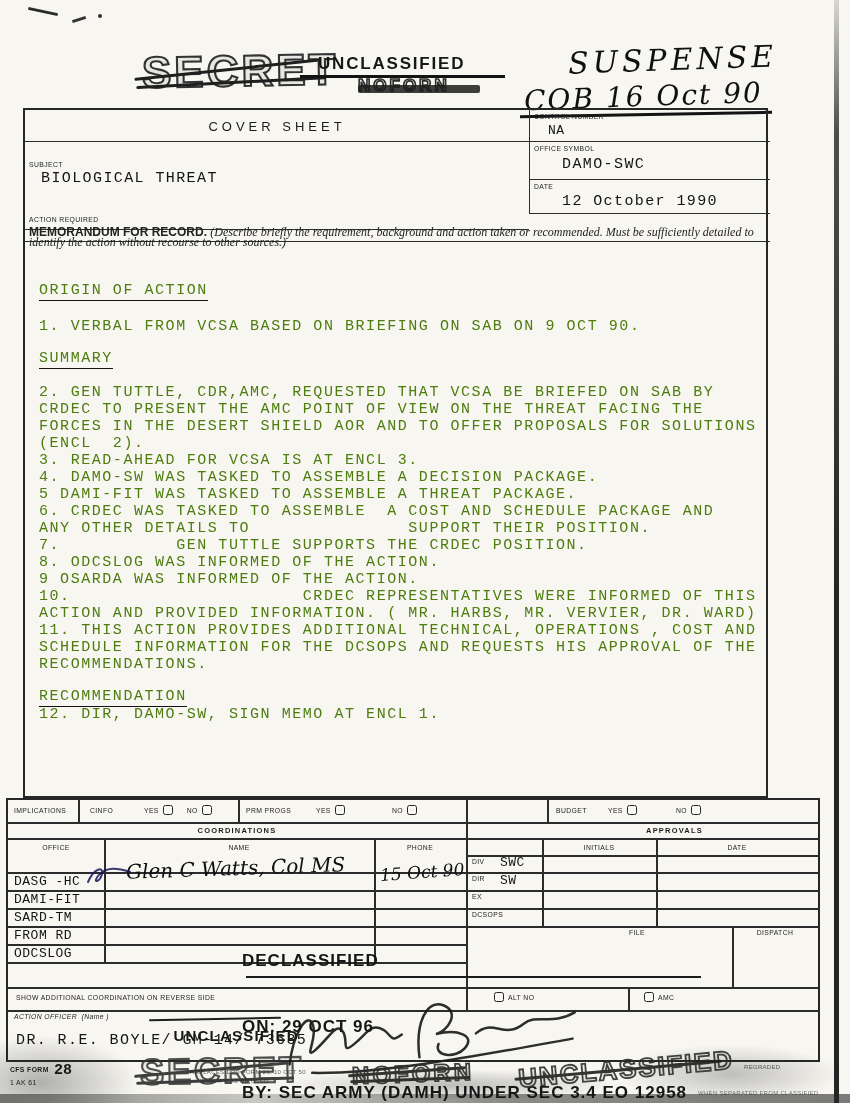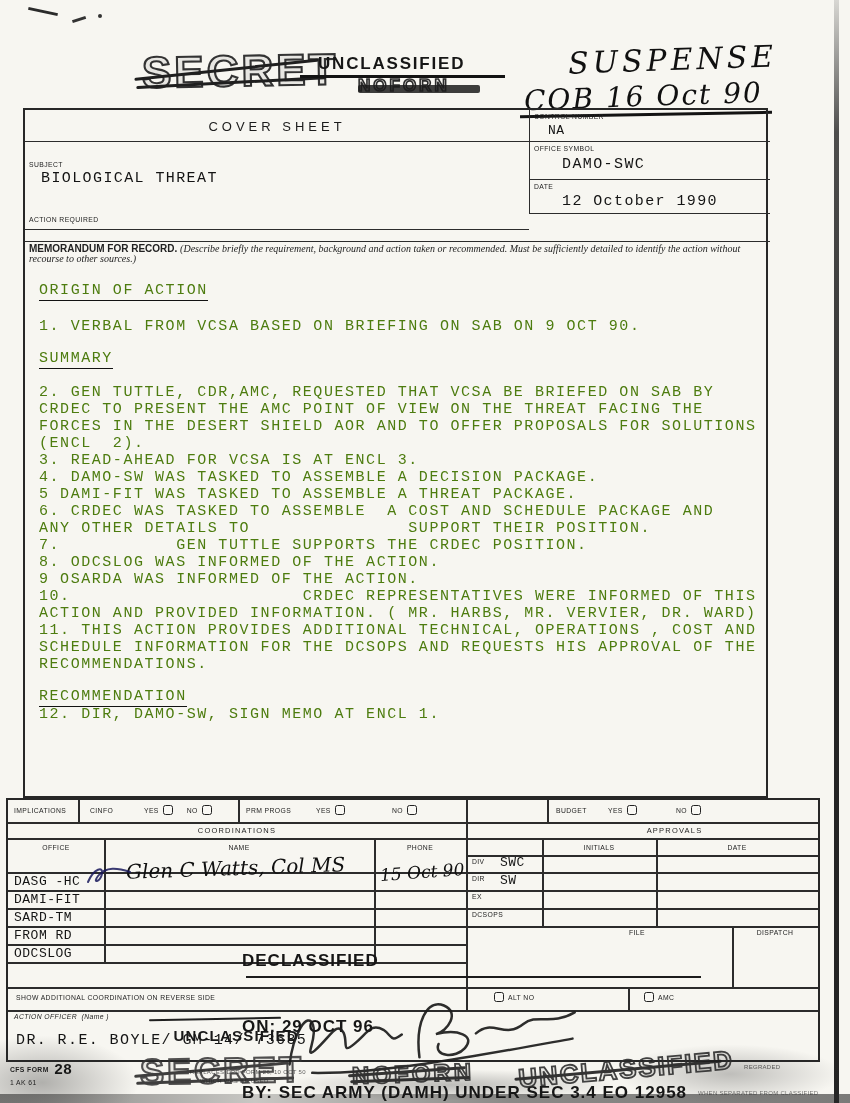--- a/index.html
+++ b/index.html
@@ -16,25 +16,25 @@
   .outline{font-family:"Liberation Sans",sans-serif;font-weight:700;color:rgba(30,30,30,.07);-webkit-text-stroke:2.1px #333;letter-spacing:3px;white-space:pre}
   .vline,.hline{position:absolute;background:#2c2c2c}
   .vline{width:1.5px}
   .hline{height:1.5px}
   .cb{display:inline-block;width:10px;height:10px;border:1.4px solid #222;border-radius:2.5px;background:#f9f8f4}
   .strike{position:absolute;background:#1f1f1f;height:3px;border-radius:2px}
   .form-top{position:absolute;left:23px;top:108px;width:745px;height:690px;border:2px solid #272727}
   .form-bottom{position:absolute;left:6px;top:798px;width:814px;height:264px;border:2px solid #272727}
   .cell{position:absolute}
   .cover-title{width:100%;text-align:center;padding-top:9px;font-size:13px;letter-spacing:4px;color:#1b1b1b}
-  .sect-title{position:absolute;font-size:7.5px;font-weight:400;letter-spacing:1.2px;text-align:center;color:#1d1d1d}
+  .sect-title{position:absolute;font-size:7.5px;font-weight:700;letter-spacing:1.2px;text-align:center;color:#1d1d1d}
   .impgroup{position:absolute;display:flex;align-items:center;gap:4px;font-size:6.8px;letter-spacing:.4px;color:#222}
   .stamp-declass{position:absolute;left:234px;top:106px;font-family:"Liberation Sans",sans-serif;font-weight:700;font-size:17px;letter-spacing:1px;line-height:22px;color:#161616;white-space:pre}
   .struckstamp{position:absolute;font-weight:700;font-size:15px;letter-spacing:1.2px;color:#181818;white-space:pre}
-  .memo-note-wrap{position:absolute;left:4px;top:134px;width:738px;font-size:10px;line-height:9.5px;color:#222}
+  .memo-note-wrap{position:absolute;left:4px;top:118px;width:738px;font-size:12px;line-height:9.5px;color:#222}
   .memo-note-wrap .it{font-style:italic;font-family:"Liberation Serif",serif}
   .tiny{position:absolute;font-size:6px;letter-spacing:.3px;color:#2a2a2a;white-space:pre}
   .smudge{position:absolute;pointer-events:none}
 </style>
 </head>
 <body>
 
 <div class="doc">
 
   <div class="abs smudge" style="left:28px;top:10px;width:30px;height:3px;background:#2b2b2b;transform:rotate(12deg)"></div>

